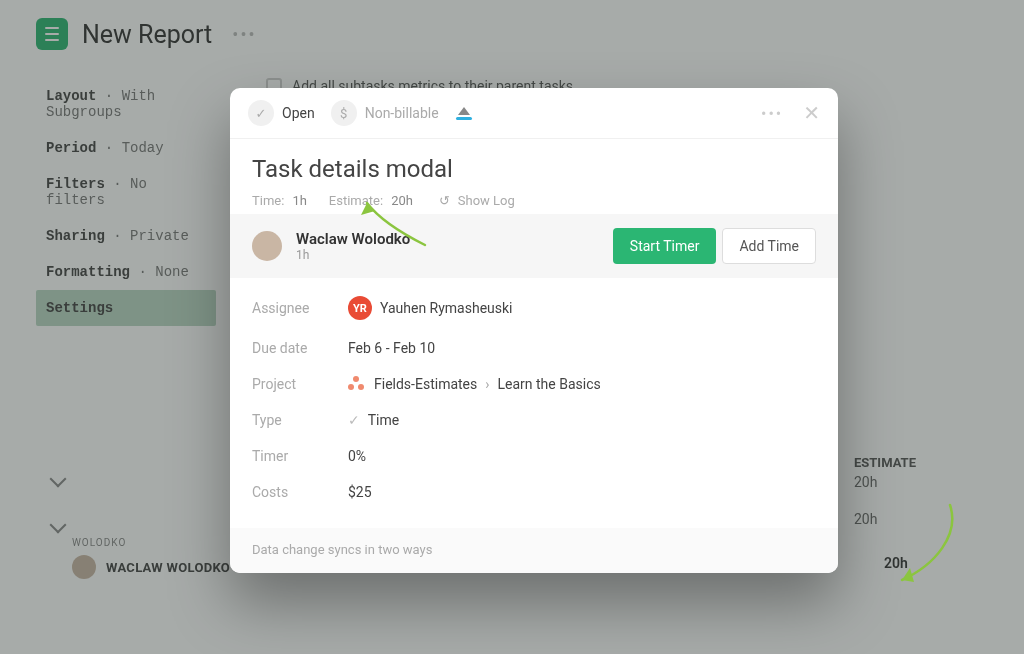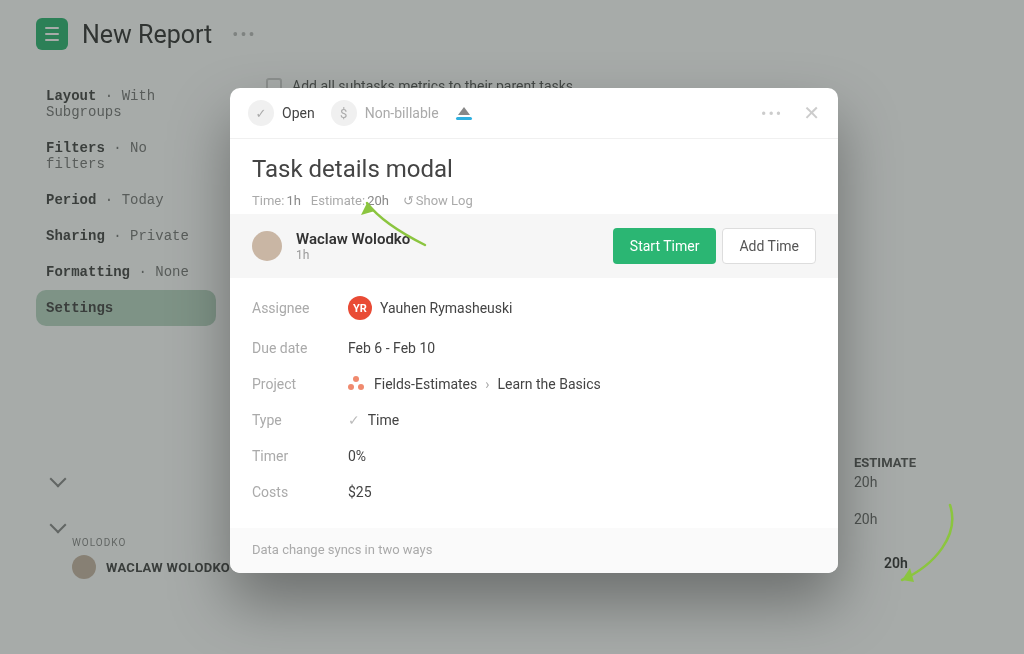--- a/index.html
+++ b/index.html
@@ -10,21 +10,21 @@
   .hdr { display:flex; align-items:center; padding:18px 0 10px 36px; gap:14px; }
   .burger { width:32px; height:32px; background:#2bb673; border-radius:6px; display:flex; flex-direction:column; align-items:center; justify-content:center; gap:4px; }
   .burger span { width:14px; height:2px; background:#fff; border-radius:1px; }
   .title { font-size:25px; color:#333; font-weight:400; }
   .dots3 { color:#bbb; font-size:18px; letter-spacing:2px; padding-left:6px; }
   
   .side { position:absolute; left:36px; top:78px; width:180px; font-size:14px; }
   .side-item { padding:10px 10px; color:#555;font-family:Liberation Mono, monospace; }
   .side-item .k { font-weight:600; color:#444; }
   .side-item .v { color:#777; }
-  .side-item.active { background:#b8d6c3; border-radius:10px; }
+  .side-item.active { background:#b8d6c3; border-radius:2px; }
   
   .main { position:absolute; left:250px; top:66px; right:36px; }
   .addall { display:flex; align-items:center; gap:10px; padding:12px 16px; font-size:14px; color:#555; }
   .chk { width:16px; height:16px; border:2px solid #cfcfcf; border-radius:3px; }
   .report-head { position:absolute; left:36px; top:455px; right:0; }
   .col-estimate { position:absolute; right:30px; top:0; width:140px; }
   .col-hdr { font-size:13px; font-weight:700; color:#555; text-transform:uppercase; display:flex; align-items:center; gap:6px; }
   .col-sub { font-size:14px; color:#666; margin-top:4px; }
   .row-chev { position:absolute; left:0; top:10px; width:44px; height:28px; display:flex; align-items:center; justify-content:center; color:#777; }
   .row2 { position:absolute; top:56px; width:100%; }
@@ -43,21 +43,21 @@
   .modal { position:absolute; left:230px; top:88px; width:608px; background:#fff; border-radius:10px; box-shadow:0 30px 60px rgba(0,0,0,0.35); overflow:hidden; }
   .m-top { display:flex; align-items:center; gap:16px; padding:12px 18px; border-bottom:1px solid #f0f0f0; }
   .pill { display:flex; align-items:center; gap:8px; }
   .circ { width:26px; height:26px; border-radius:50%; background:#f0f0f0; display:flex; align-items:center; justify-content:center; color:#aaa; font-size:13px; }
   .pill .lbl { font-size:14px; color:#444; }
   .pill.muted .lbl { color:#aaa; }
   .toolbar-right { margin-left:auto; display:flex; align-items:center; gap:20px; color:#ccc; }
   .close-x { font-size:20px; color:#ccc; }
   .m-body { padding:16px 22px 6px 22px; }
   .m-title { font-size:24px; color:#444; font-weight:400; }
-  .m-meta { margin-top:10px; font-size:13px; color:#aaa; display:flex; align-items:flex-start; gap:2px; }
+  .m-meta { margin-top:10px; font-size:13px; color:#aaa; display:flex; align-items:flex-start; gap:8px; }
   .m-meta .v { color:#888; }
   .assignee-bar { background:#f6f6f6; display:flex; align-items:center; padding:14px 22px; gap:14px; }
   .avatar { width:30px; height:30px; border-radius:50%; background:#c9b6a4; }
   .assn-name { font-size:15px; font-weight:600; color:#333; }
   .assn-sub { font-size:12px; color:#999; }
   .btn { border-radius:4px; padding:9px 16px; font-size:14px; cursor:pointer; border:1px solid transparent; }
   .btn-green { background:#2bb673; color:#fff; }
   .btn-outline { background:#fff; border:1px solid #ddd; color:#555; }
   .assn-actions { margin-left:auto; display:flex; gap:6px; }
   .detail-rows { padding:8px 22px 18px 22px; }
@@ -92,22 +92,22 @@
           <span></span>
           <span></span>
           <span></span>
         </div>
       <div class="title">New Report</div>
       <div class="dots3">•••</div>
     </div>
 
     <div class="side">
       <div class="side-item"><span class="k">Layout</span><span class="v"> · </span><span class="v">With Subgroups</span></div>
+      <div class="side-item"><span class="k">Period</span><span class="v"> · </span><span class="v">Today</span></div>
       <div class="side-item"><span class="k">Filters</span><span class="v"> · </span><span class="v">No filters</span></div>
-      <div class="side-item"><span class="k">Period</span><span class="v"> · </span><span class="v">Today</span></div>
       <div class="side-item"><span class="k">Sharing</span><span class="v"> · </span><span class="v">Private</span></div>
       <div class="side-item"><span class="k">Formatting</span><span class="v"> · </span><span class="v">None</span></div>
       <div class="side-item active"><span class="k">Settings</span></div>
     </div>
 
     <div class="main">
       <div class="addall">
         <div class="chk"></div>
         <span>Add all subtasks metrics to their parent tasks</span>
       </div>

